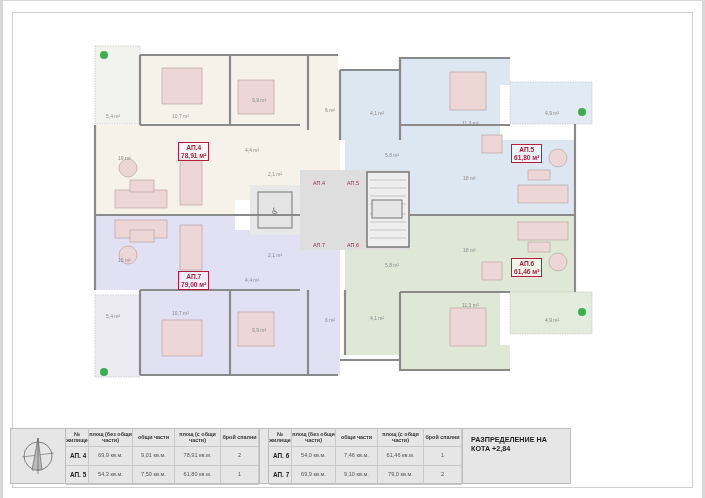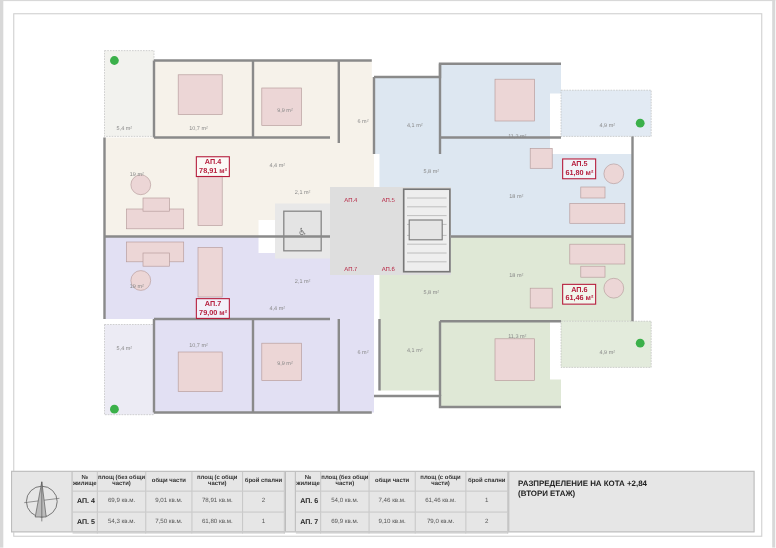--- a/index.html
+++ b/index.html
@@ -1,21 +1,21 @@
 <!DOCTYPE html>
 <html><head>
 <meta charset="utf-8">
 <style>
   * { box-sizing: border-box; margin: 0; padding: 0; }
   html, body { width: 705px; height: 498px; overflow: hidden; background: #ffffff; }
   body { font-family: "Liberation Sans", sans-serif; position: relative; }
   .outer { position: absolute; left: 0; top: 0; width: 705px; height: 498px; border-left: 3px solid #d8d8d8; border-right: 3px solid #d8d8d8; border-top: 1px solid #d8d8d8; }
   .frame { position: absolute; left: 12px; top: 12px; width: 681px; height: 476px; border: 1px solid #d0d0d0; background: #fff; }
   .plan { position: absolute; left: 0; top: 0; }
-  .tbl { position: absolute; left: 10px; top: 428px; width: 676px; height: 56px; border: 1px solid #bdbdbd; background: #e6e6e6; display: flex; }
+  .tbl { position: absolute; left: 10px; top: 428px; width: 561px; height: 56px; border: 1px solid #bdbdbd; background: #e6e6e6; display: flex; }
   .compass { width: 55px; border-right: 1px solid #bdbdbd; display: flex; align-items: center; justify-content: center; }
   .sub { display: grid; border-right: 1px solid #bdbdbd; }
   .sub .c { border-right: 1px solid #c9c9c9; border-bottom: 1px solid #c9c9c9; display: flex; align-items: center; justify-content: center; text-align: center; font-size: 5.6px; color: #555; line-height: 1.05; }
   .sub .h { font-weight: bold; color: #333; font-size: 5.4px; }
   .sub .n { font-weight: bold; color: #222; font-size: 6.4px; justify-content: flex-start; padding-left: 4px; }
   .gap { width: 9px; border-right: 1px solid #bdbdbd; }
   .title-box { flex: 1; padding: 6px 8px; font-size: 7.2px; font-weight: bold; color: #222; line-height: 1.3; }
   .apbox { position: absolute; border: 1px solid #b51d3c; background: rgba(255,255,255,0.55); color: #b51d3c; font-size: 6.6px; font-weight: bold; text-align: center; line-height: 1.15; padding: 1px 2px; }
   .tag { position: absolute; font-size: 5.4px; color: #b51d3c; }
 </style>
@@ -215,15 +215,14 @@
 
     <div class="c n">АП. 7</div>
     <div class="c">69,9 кв.м.</div>
     <div class="c">9,10 кв.м.</div>
     <div class="c">79,0 кв.м.</div>
     <div class="c">2</div>
   </div>
 
   <div class="title-box">
     <div>РАЗПРЕДЕЛЕНИЕ НА КОТА +2,84</div>
-    <div>(ВТОРИ ЕТАЖ)</div>
   </div>
 </div>
 
 </body></html>

